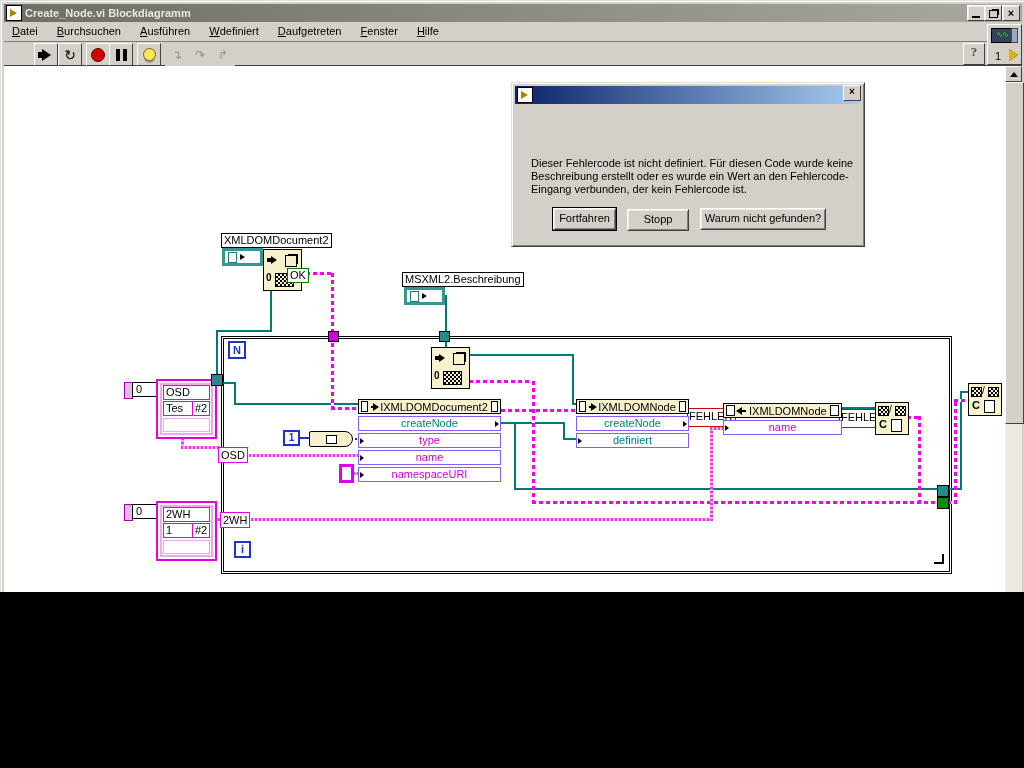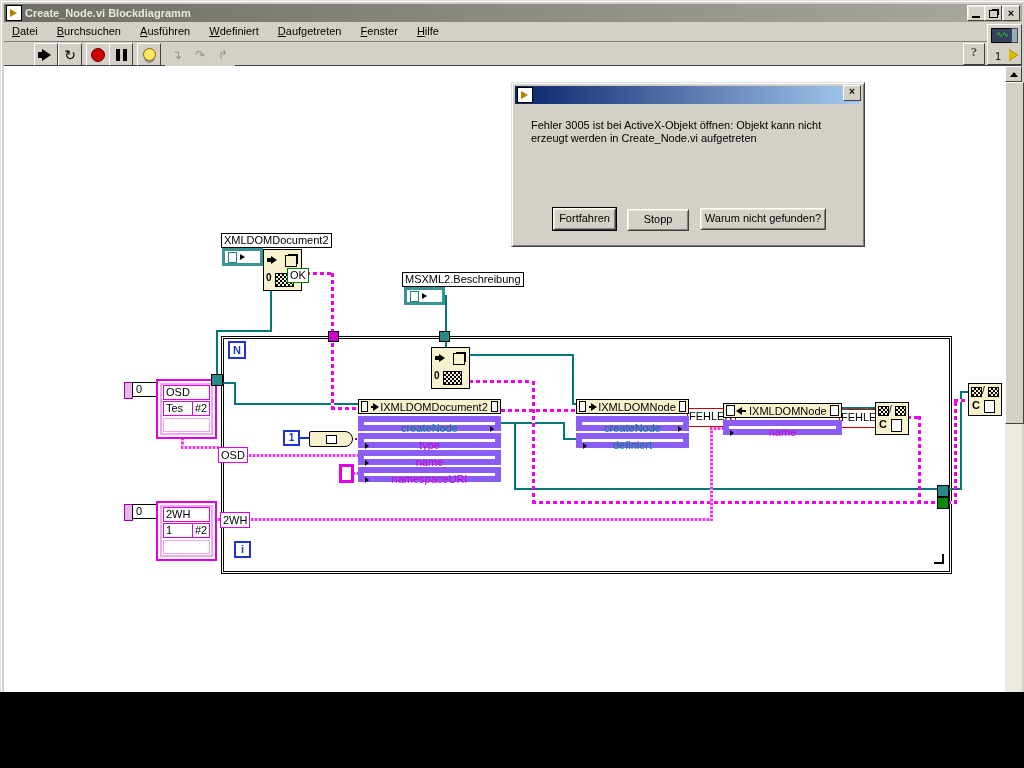--- a/index.html
+++ b/index.html
@@ -1,16 +1,16 @@
 <!DOCTYPE html>
 <html><head>
 <meta charset="utf-8">
 <style>
   html,body{margin:0;padding:0;background:#000;}
-  #screen{position:relative;width:1024px;height:692px;background:#d4d0c8;overflow:hidden;
+  #screen{position:relative;width:1024px;height:592px;background:#d4d0c8;overflow:hidden;
     font-family:"Liberation Sans",sans-serif;font-size:11px;color:#000;}
   .abs{position:absolute;}
   
   .winframe{position:absolute;left:0;top:0;width:1024px;height:741px;background:#d4d0c8;
     border:1px solid;border-color:#dfdfdf #404040 #404040 #dfdfdf;box-shadow:inset 1px 1px 0 #fff,inset -1px -1px 0 #808080;}
   .titlebar{position:absolute;left:3px;top:3px;width:1018px;height:18px;
     background:linear-gradient(90deg,#6e6e66,#a9a9a1);display:flex;align-items:center;gap:3px;padding-left:2px;box-sizing:border-box;}
   .title-text{color:#e8e8e0;font-weight:bold;font-size:11px;white-space:nowrap;}
   .appicon{width:14px;height:14px;background:#fff;border:1px solid #000;position:relative;flex:0 0 auto;}
   .appicon::after{content:"";position:absolute;left:3px;top:3px;border-left:7px solid #b08000;border-top:4px solid transparent;border-bottom:4px solid transparent;}
@@ -46,21 +46,21 @@
   .bluebox{position:absolute;border:2px solid #2233cc;background:#fff;color:#2233cc;font-weight:bold;text-align:center;z-index:5;}
   .refnum{position:absolute;width:32px;height:12px;background:#fff;border:3px solid #3a9494;z-index:5;display:flex;align-items:center;gap:3px;padding-left:3px;}
   .mdoc{display:inline-block;width:7px;height:9px;background:#fff;border:1px solid #000;}
   .mdoc.t{border-color:#207f7f;}
   .tinytri{width:0;height:0;border-left:5px solid #000;border-top:3px solid transparent;border-bottom:3px solid transparent;}
   .lvnode{position:absolute;background:#f7f1cd;border:1px solid #000;z-index:5;}
   .cube{position:absolute;width:10px;height:10px;border:1px solid #000;background:#f7f1cd;box-shadow:2px -2px 0 -1px #000;}
   .chk{position:absolute;background-color:#f7f1cd;background-image:linear-gradient(45deg,#000 25%,transparent 25% 75%,#000 75%),linear-gradient(45deg,#000 25%,transparent 25% 75%,#000 75%);background-size:4px 4px;background-position:0 0,2px 2px;border:1px solid #000;}
   .invoke{position:absolute;z-index:5;}
   .invoke .hd{height:15px;background:#f7f1cd;border:1px solid #000;display:flex;align-items:center;gap:3px;padding:0 2px;box-sizing:border-box;}
-  .invoke .row{height:15px;background:#fff;border:6px solid #8b5cf6;margin-top:2px;text-align:center;line-height:13px;box-sizing:border-box;position:relative;}
+  .invoke .row{height:15px;background:#fff;border:1px solid #8b5cf6;margin-top:2px;text-align:center;line-height:13px;box-sizing:border-box;position:relative;}
   .row.meth{color:#008080;}
   .row.par{color:#cc00cc;}
   .row.in::before{content:"";position:absolute;left:1px;top:4px;border-left:4px solid #000;border-top:3px solid transparent;border-bottom:3px solid transparent;}
   .row.out::after{content:"";position:absolute;right:1px;top:4px;border-left:4px solid #000;border-top:3px solid transparent;border-bottom:3px solid transparent;}
   .arrowstem{display:inline-block;width:4px;height:4px;background:#000;}
   .arrowhead{display:inline-block;width:0;height:0;border-left:6px solid #000;border-top:4px solid transparent;border-bottom:4px solid transparent;}
   .parrow{display:inline-block;width:8px;height:2px;background:#000;position:relative;}
   .parrow::before{content:"";position:absolute;left:-2px;top:-3px;border-right:6px solid #000;border-top:4px solid transparent;border-bottom:4px solid transparent;}
   .arrframe{position:absolute;border:2px solid #e000e0;background:#fff;box-shadow:inset 0 0 0 2px #fff,inset 0 0 0 4px #f2a6f2;z-index:5;}
   .arrel{position:absolute;border:1px solid #e000e0;background:#fff;padding-left:2px;line-height:13px;z-index:6;white-space:nowrap;overflow:hidden;}
@@ -383,22 +383,23 @@
     <div class="sbtn" style="left:988px;top:711px;width:16px;height:17px">
         <span class="trir"></span>
       </div>
     <div class="abs" style="left:1004px;top:711px;width:17px;height:17px;background:#d4d0c8"></div>
 
     <div class="dialog">
       <div class="dlg-title">
           <span class="appicon"></span>
         </div>
       <div class="dlg-close"><span>×</span></div>
-      <div class="dlg-text" style="top:36px">Fehler 3005 ist bei ActiveX-Objekt öffnen: Objekt kann nicht
-erzeugt werden in Create_Node.vi aufgetreten</div>
+      <div class="dlg-text" style="top:74px">Dieser Fehlercode ist nicht definiert. Für diesen Code wurde keine
+Beschreibung erstellt oder es wurde ein Wert an den Fehlercode-
+Eingang verbunden, der kein Fehlercode ist.</div>
       <div class="dlg-btn def" style="left:41px;top:125px;width:61px">Fortfahren</div>
       <div class="dlg-btn" style="left:115px;top:126px;width:60px">Stopp</div>
       <div class="dlg-btn" style="left:188px;top:125px;width:124px">Warum nicht gefunden?</div>
     </div>
   </div>
 
   <div class="taskbar">
     <div class="startbtn">
       <span class="slogo">
           <i style="background:#d00000"></i>

